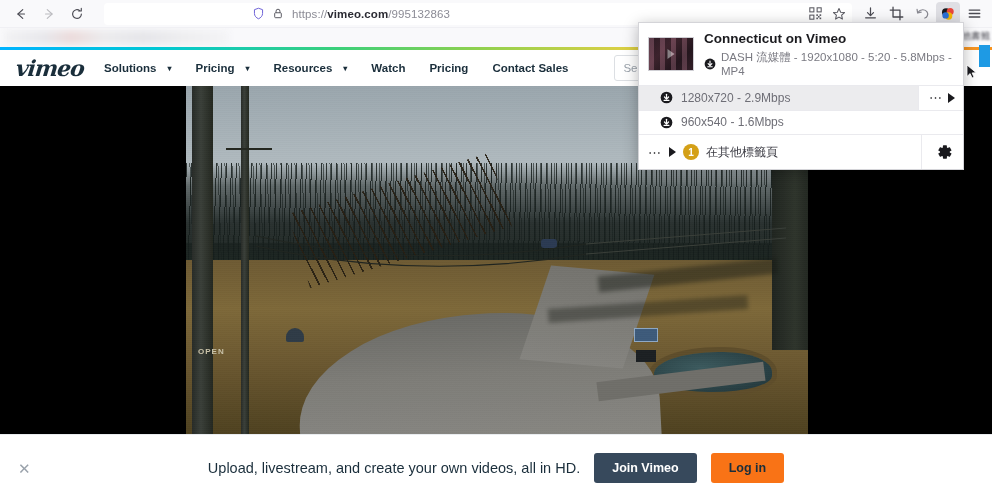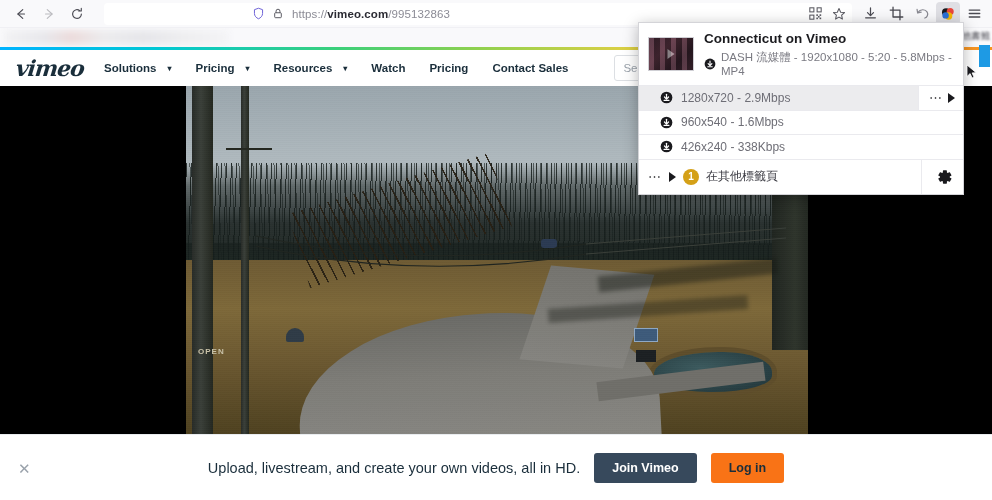--- a/index.html
+++ b/index.html
@@ -491,29 +491,20 @@
         <svg class="dl-ico" width="13" height="13" viewBox="0 0 16 16">
           <circle cx="8" cy="8" r="7.2" fill="#1a1a1e"></circle>
           <path d="M8 4 V9.4" stroke="#fff" stroke-width="1.5" stroke-linecap="round"></path>
           <path d="M5.5 7.4 L8 10 L10.5 7.4" fill="none" stroke="#fff" stroke-width="1.5" stroke-linecap="round" stroke-linejoin="round"></path>
           <path d="M5 11.6 H11" stroke="#fff" stroke-width="1.4" stroke-linecap="round"></path>
         </svg>
         <span class="row-label">960x540 - 1.6Mbps</span>
       </div>
 
 
-      <div class="popup-row">
-        <svg class="dl-ico" width="13" height="13" viewBox="0 0 16 16">
-          <circle cx="8" cy="8" r="7.2" fill="#1a1a1e"></circle>
-          <path d="M8 4 V9.4" stroke="#fff" stroke-width="1.5" stroke-linecap="round"></path>
-          <path d="M5.5 7.4 L8 10 L10.5 7.4" fill="none" stroke="#fff" stroke-width="1.5" stroke-linecap="round" stroke-linejoin="round"></path>
-          <path d="M5 11.6 H11" stroke="#fff" stroke-width="1.4" stroke-linecap="round"></path>
-        </svg>
-        <span class="row-label">426x240 - 338Kbps</span>
-      </div>
     </div>
 
     <div class="popup-footer">
       <span class="dots">⋯</span>
       <span class="tri"></span>
       <span class="badge">1</span>
       <span class="footer-label">在其他標籤頁</span>
       <span class="gear-wrap">
         <svg width="20" height="20" viewBox="0 0 24 24">
           <path fill="#1a1a1e" d="M12 8.2a3.8 3.8 0 1 0 0 7.6 3.8 3.8 0 0 0 0-7.6zm0 5.9a2.1 2.1 0 1 1 0-4.2 2.1 2.1 0 0 1 0 4.2z"></path>

